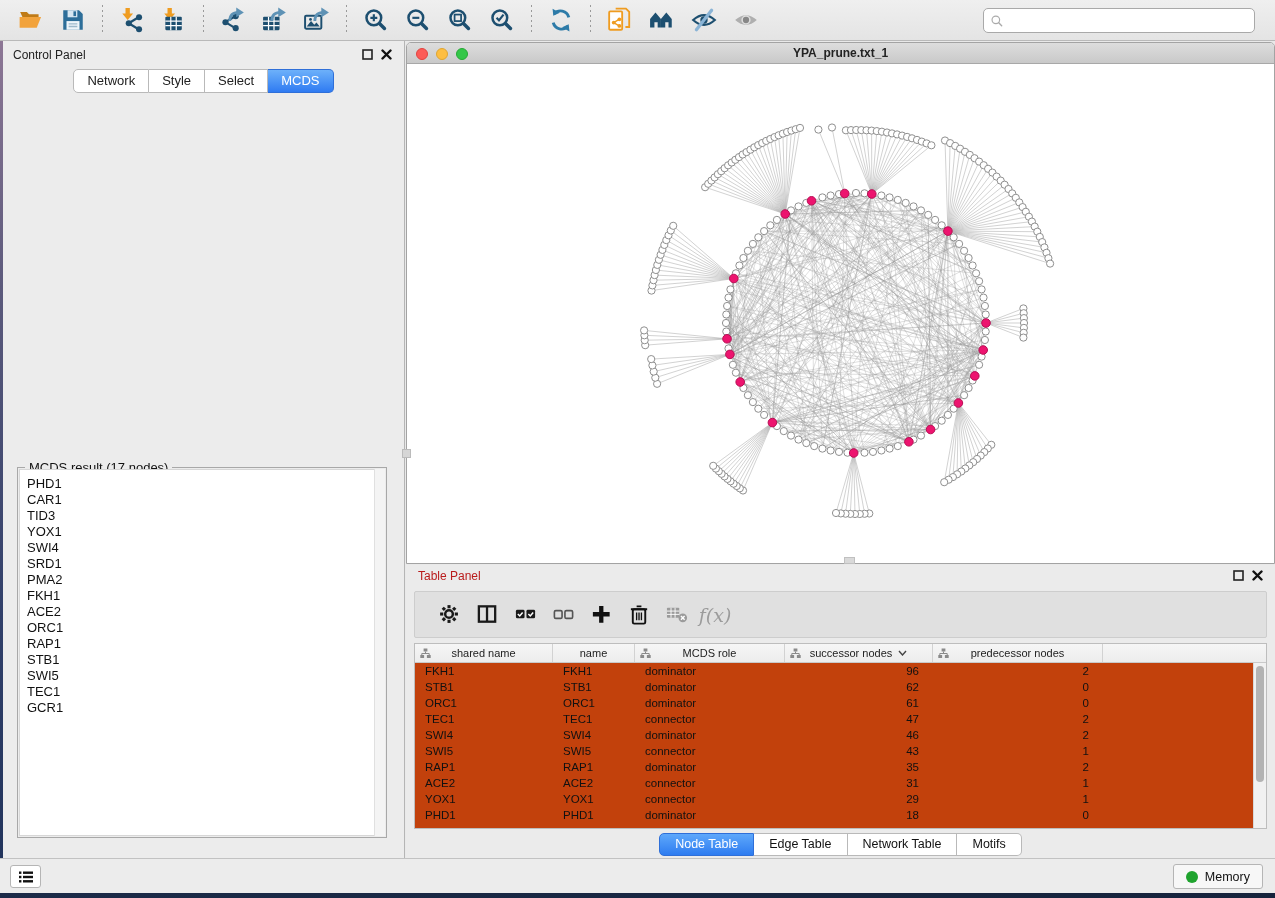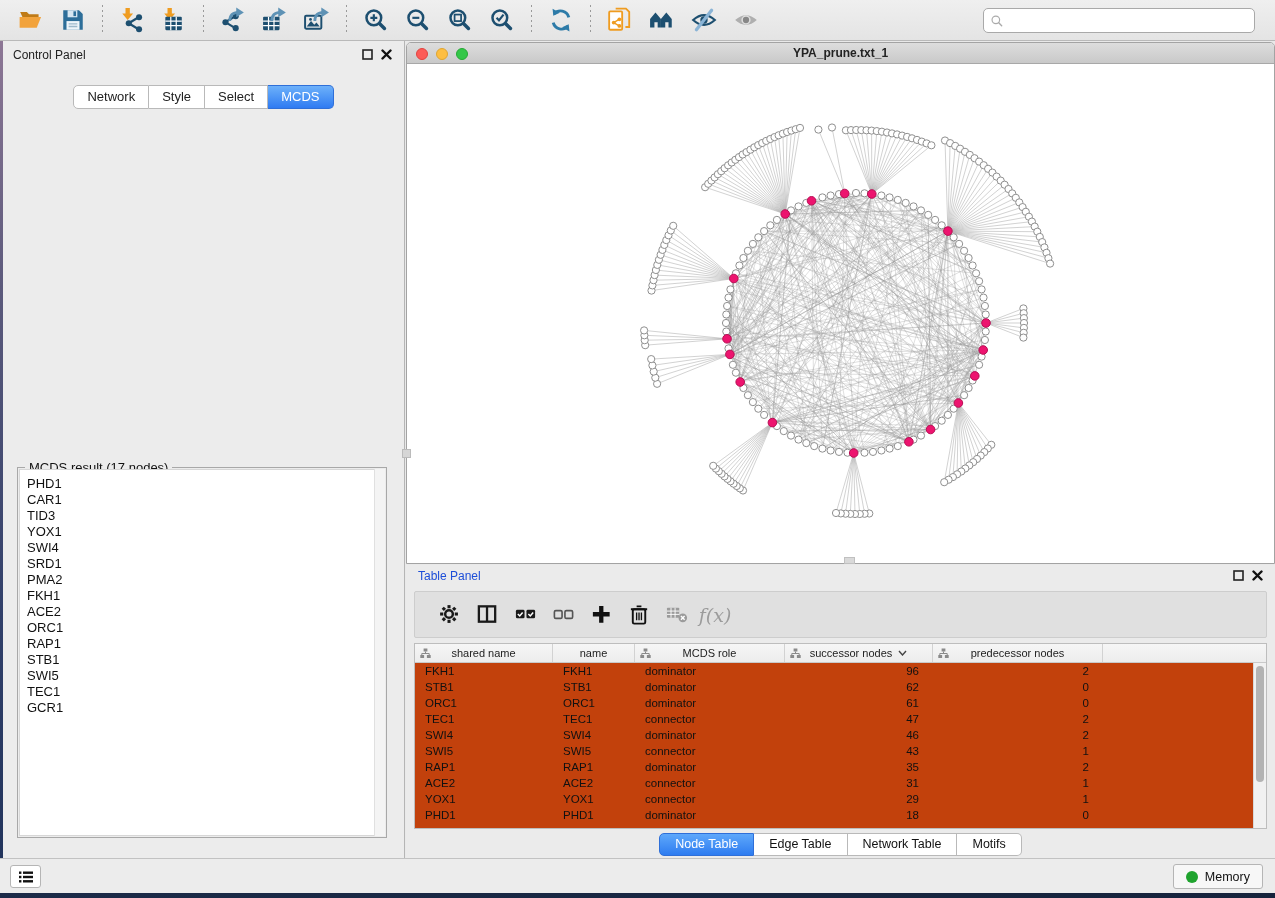--- a/index.html
+++ b/index.html
@@ -31,21 +31,21 @@
   .search-box input { border:none; outline:none; flex:1; height:20px; font-size:12px;
     font-family:"Liberation Sans",sans-serif; background:transparent; padding-left:4px; }
 
   
   .control-panel { position:absolute; left:3px; top:41px; width:402px; height:817px;
     background:#ececec; border-right:1px solid #b5b5b5; }
   .cp-header { position:absolute; left:0; top:0; width:100%; height:28px; }
   .cp-title { position:absolute; left:10px; top:7px; font-size:12px; color:#222; }
   .win-btns { position:absolute; right:12px; top:8px; display:flex; gap:8px; align-items:center; }
   .float-btn svg, .close-btn svg { display:block; }
-  .cp-tabs { position:absolute; left:0; top:44px; width:100%; display:flex; justify-content:center; }
+  .cp-tabs { position:absolute; left:0; top:28px; width:100%; display:flex; justify-content:center; }
   .cp-tab { font-size:13px; color:#222; background:#fff; border:1px solid #b9b9b9;
     border-left:none; padding:3px 13px 4px; cursor:pointer; }
   .cp-tab:first-child { border-left:1px solid #b9b9b9; border-radius:5px 0 0 5px; }
   .cp-tab:last-child { border-radius:0 5px 5px 0; }
   .cp-tab.active { background:linear-gradient(#6db1fa,#2f7bf2); color:#fff; border-color:#2f6fd8; }
   .cp-box { position:absolute; left:8px; top:55px; width:386px; height:364px;
     background:#e9e9e9; border:1px solid #c6c6c6; border-radius:6px; }
   .opt-label { margin-top:18px; text-align:center; font-size:13px; color:#111; }
   .opt-select { position:relative; margin:9px auto 0; width:314px; height:23px; background:#fff;
     border:1px solid #aeaeae; border-radius:4px; font-size:13px; color:#111;
@@ -80,21 +80,21 @@
   .light.green { background:#33c748; border:1px solid #26a935; }
   .net-title { text-align:center; font-size:12px; font-weight:700; color:#222; line-height:20px; }
   .net-canvas { position:relative; width:867px; height:499px; background:#fff; overflow:hidden; }
   .v-splitter-handle { position:absolute; left:-5px; top:406px; width:9px; height:9px;
     background:#d6d6d6; border:1px solid #bbb; z-index:6; }
   .h-splitter-handle { position:absolute; left:437px; top:514px; width:11px; height:7px;
     background:#d9d9d9; border:1px solid #c0c0c0; }
 
   
   .table-panel { position:absolute; left:406px; top:565px; width:869px; height:293px; background:#ebebeb; }
-  .tp-title { position:absolute; left:12px; top:4px; font-size:12px; color:#1d4ed8; }
+  .tp-title { position:absolute; left:12px; top:4px; font-size:12px; color:#b91c1c; }
   .tp-winbtns { position:absolute; right:12px; top:5px; display:flex; gap:8px; align-items:center; }
   .tp-toolbar { position:absolute; left:8px; top:26px; width:853px; height:47px;
     background:#e0e0e0; border:1px solid #cdcdcd; border-radius:2px;
     display:flex; align-items:center; padding-left:20px; }
   .tp-icon { width:28px; height:28px; margin-right:10px; display:flex; align-items:center;
     justify-content:center; cursor:pointer; }
   .tp-icon svg { width:23px; height:23px; }
   .tp-icon.disabled { cursor:default; }
   .fx-text { font-family:"DejaVu Serif", serif; font-style:italic; font-size:19px; color:#9b9b9b; }
   .tp-table { position:absolute; left:8px; top:78px; width:853px; height:186px;

